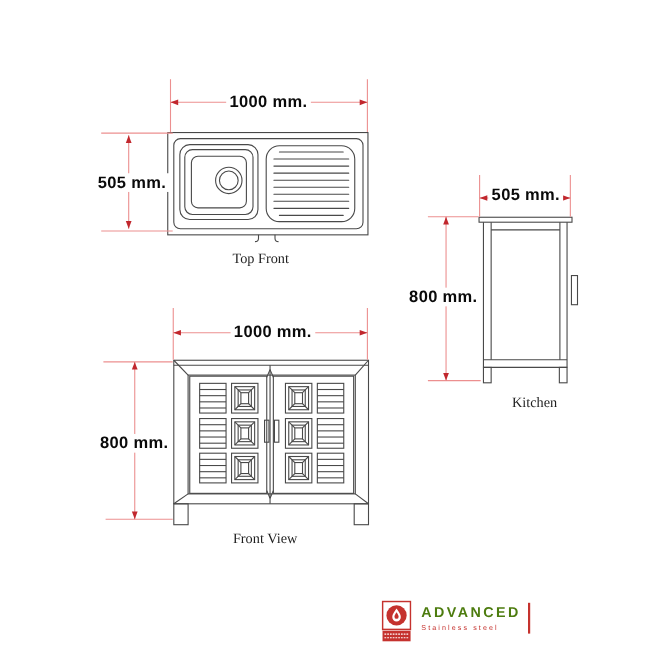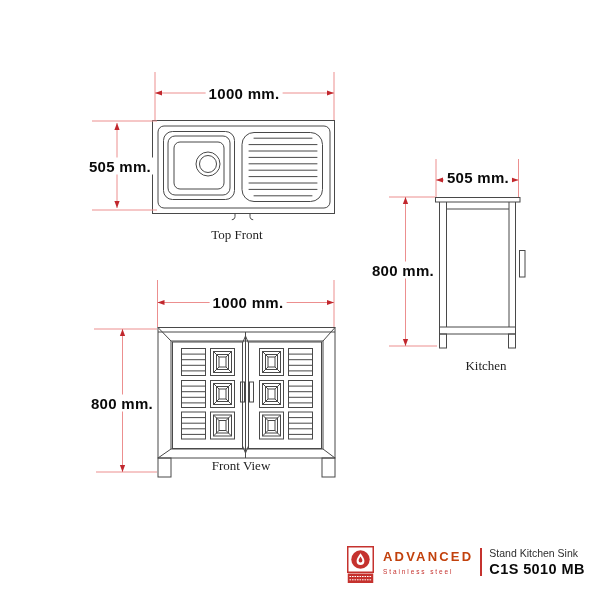--- a/index.html
+++ b/index.html
@@ -8,21 +8,21 @@
   #linework{position:absolute;left:0;top:0;}
   .dim-label{position:absolute;transform:translate(-50%,-50%);white-space:nowrap;
              font:bold 15px "Liberation Sans",sans-serif;color:#0a0a0a;
              background:#ffffff;padding:0 3px;letter-spacing:.3px;}
   .view-label{position:absolute;transform:translate(-50%,-50%);white-space:nowrap;
               font:13px "Liberation Serif",serif;color:#1f1f1f;}
   
   .footer{position:absolute;left:347px;top:546px;display:flex;align-items:flex-start;}
   .seal{width:27px;height:38px;margin-right:9px;}
   .brand-col{display:flex;flex-direction:column;margin-top:3px;}
-  .brand-name{font:bold 13px "Liberation Sans",sans-serif;color:#c2410c;letter-spacing:2.2px;}
+  .brand-name{font:bold 13px "Liberation Sans",sans-serif;color:#4d7c0f;letter-spacing:2.2px;}
   .brand-sub{font:6.5px "Liberation Sans",sans-serif;color:#c5322e;letter-spacing:1.9px;margin-top:4px;}
   .divider{width:2px;height:28px;background:#c5322e;margin:2px 7px 0 7px;}
   .prod-col{display:flex;flex-direction:column;margin-top:1px;}
   .prod-type{font:10.5px "Liberation Sans",sans-serif;color:#2e2e2e;}
   .prod-model{font:bold 14.5px "Liberation Sans",sans-serif;color:#0a0a0a;margin-top:2px;letter-spacing:.4px;}
 </style>
 </head>
 <body>
 
 <div id="canvas">
@@ -172,37 +172,33 @@
   </svg>
 
   <div class="dim-label" style="left:244px;top:93px">1000 mm.</div>
   <div class="dim-label" style="left:120px;top:166px">505 mm.</div>
   <div class="dim-label" style="left:248px;top:302px">1000 mm.</div>
   <div class="dim-label" style="left:122px;top:403px">800 mm.</div>
   <div class="dim-label" style="left:478px;top:177px">505 mm.</div>
   <div class="dim-label" style="left:403px;top:270px">800 mm.</div>
 
   <div class="view-label" style="left:237px;top:235px">Top Front</div>
-  <div class="view-label" style="left:241px;top:466px">Front View</div>
+  <div class="view-label" style="left:241px;top:490px">Front View</div>
   <div class="view-label" style="left:486px;top:366px">Kitchen</div>
 
   <div class="footer">
     <svg class="seal" viewBox="0 0 27 38">
       <rect x="0.75" y="0.75" width="25.5" height="25.5" fill="#ffffff" stroke="#c5322e" stroke-width="1.5"></rect>
       <circle cx="13.5" cy="13.5" r="9.2" fill="#c5322e"></circle>
       <path d="M13.5,7.2 C11.2,10.6 9.6,12.6 9.6,14.9 a3.9,4.1 0 0 0 7.8,0 C17.4,12.6 15.8,10.6 13.5,7.2 Z" fill="#ffffff"></path>
       <path d="M13.5,10.5 C12.4,12.2 11.6,13.3 11.6,14.6 a1.9,2 0 0 0 3.8,0 C15.4,13.3 14.6,12.2 13.5,10.5 Z" fill="#c5322e"></path>
       <rect x="0.75" y="27.5" width="25.5" height="9.5" fill="#c5322e"></rect>
       <line x1="2.5" y1="30.5" x2="24.5" y2="30.5" stroke="#ffffff" stroke-width="1" stroke-dasharray="1.6 0.9"></line>
       <line x1="2.5" y1="33.8" x2="24.5" y2="33.8" stroke="#ffffff" stroke-width="1" stroke-dasharray="1.6 0.9"></line>
     </svg>
     <div class="brand-col">
       <span class="brand-name">ADVANCED</span>
       <span class="brand-sub">Stainless steel</span>
     </div>
     <div class="divider"></div>
-    <div class="prod-col">
-      <span class="prod-type">Stand Kitchen Sink</span>
-      <span class="prod-model">C1S 5010 MB</span>
-    </div>
   </div>
 
 </div>
 
 </body></html>

